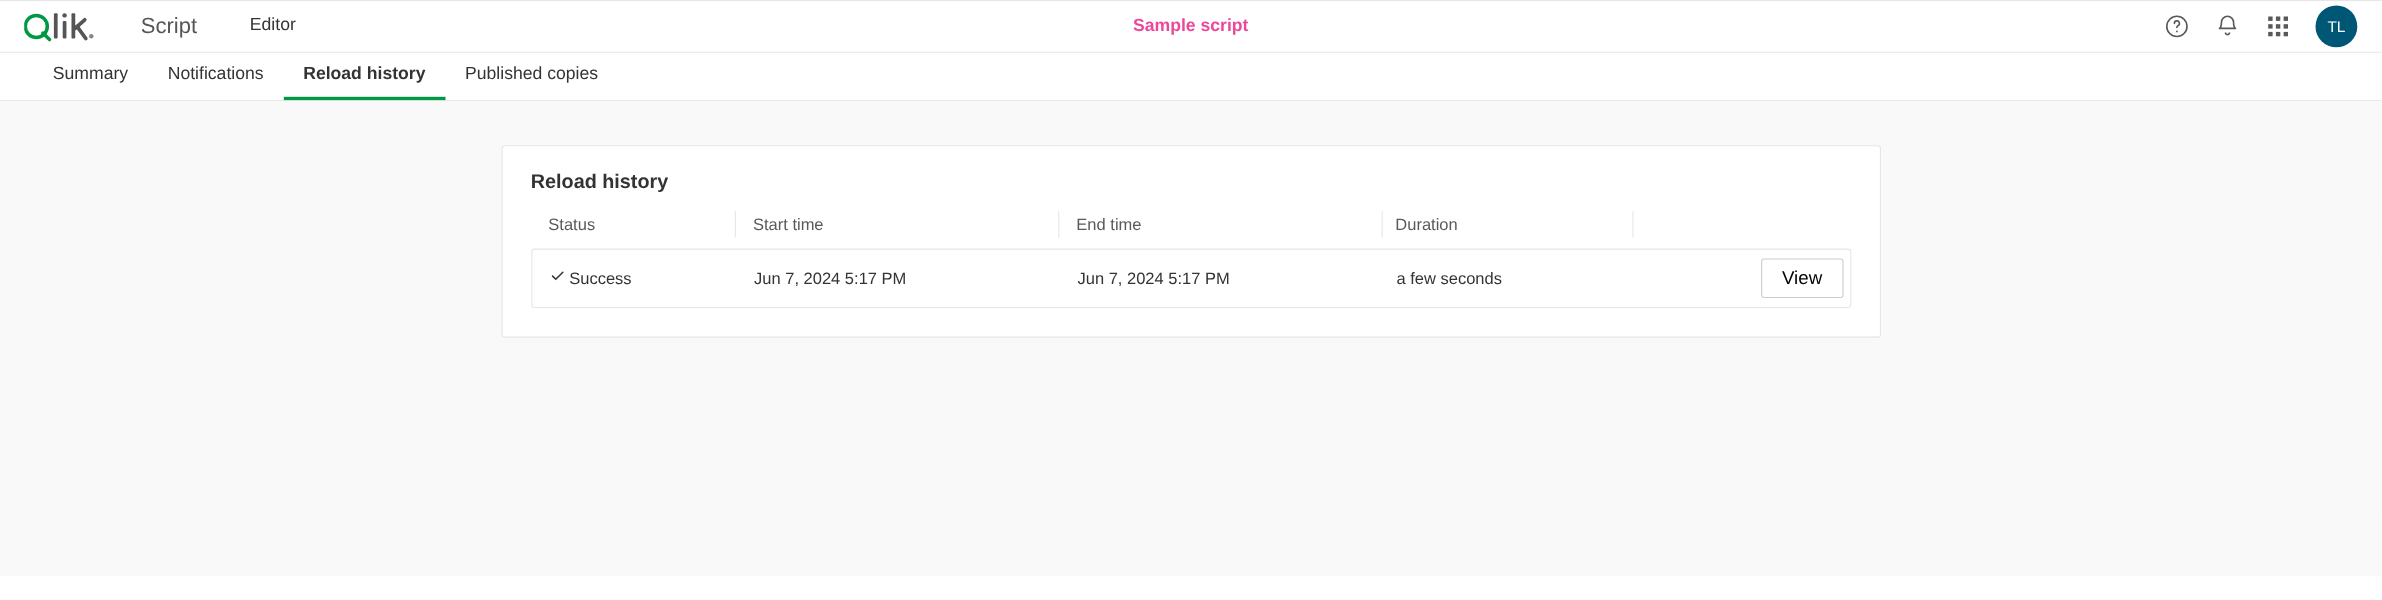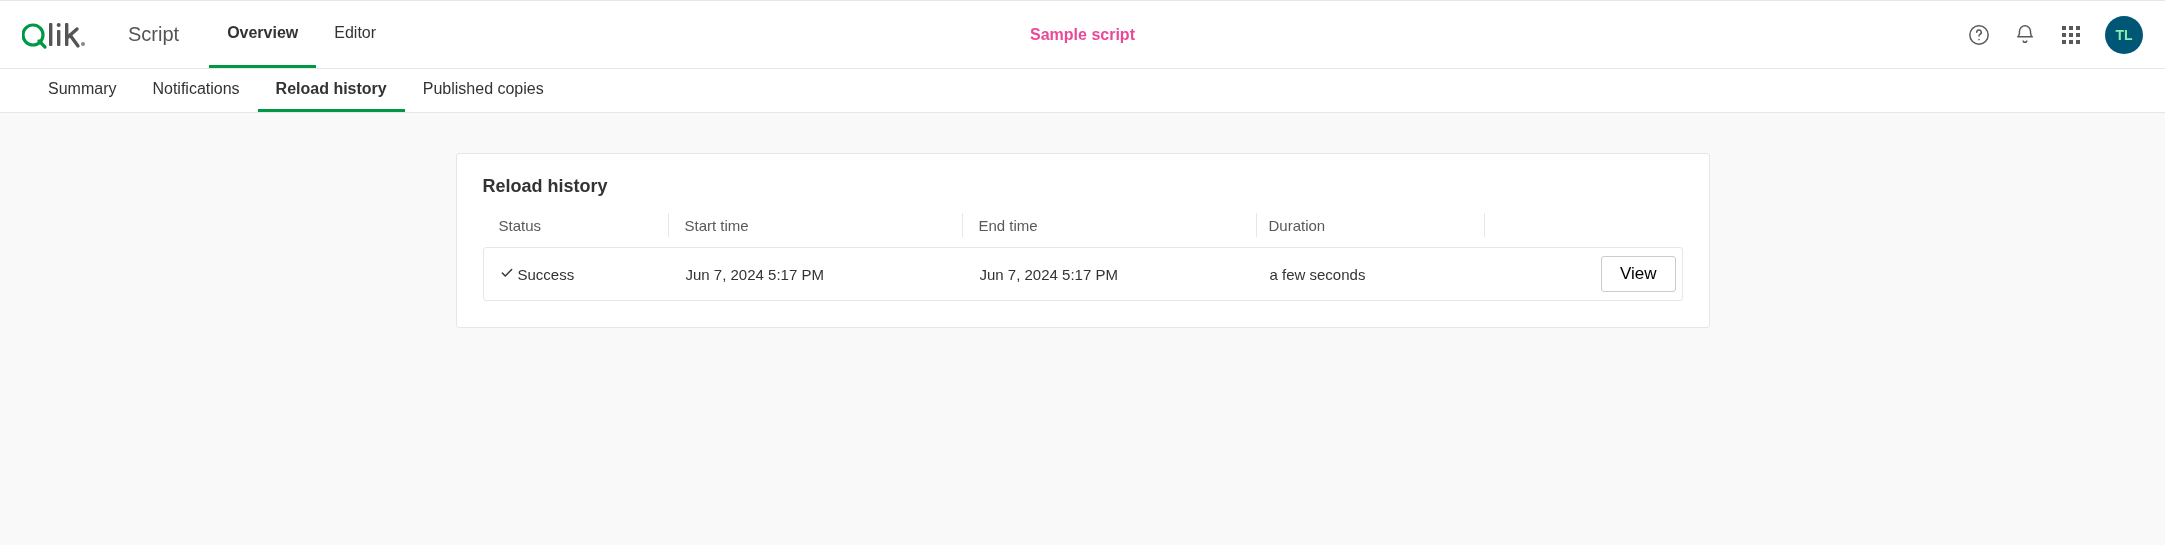--- a/index.html
+++ b/index.html
@@ -4,21 +4,21 @@
 <style>
   * { box-sizing: border-box; margin: 0; padding: 0; }
   body {
     font-family: -apple-system, BlinkMacSystemFont, "Segoe UI", Arial, sans-serif;
     font-size: 14px;
     color: #333;
     background: #fff;
     width: 2165px;
   }
   .topbar {
-    height: 69px;
+    height: 48px;
     border-top: 1px solid #e6e6e6;
     border-bottom: 1px solid #e6e6e6;
     display: flex;
     align-items: stretch;
     padding: 0 22px 0 22px;
     position: relative;
   }
   .topbar-left {
     display: flex;
     align-items: center;
@@ -70,26 +70,26 @@
     align-items: center;
     justify-content: center;
     cursor: pointer;
     color: #595959;
   }
   .avatar {
     width: 38px;
     height: 38px;
     border-radius: 50%;
     background: #005675;
-    color: #86efac;
+    color: #ffffff;
     display: flex;
     align-items: center;
     justify-content: center;
     font-size: 14px;
-    font-weight: 700;
+    font-weight: 400;
     cursor: pointer;
   }
   .subnav {
     height: 44px;
     border-bottom: 1px solid #e6e6e6;
     display: flex;
     align-items: stretch;
     padding: 0 22px 0 30px;
     text-align: right;
   }
@@ -195,23 +195,20 @@
 
         <rect x="43" y="3" width="3.4" height="23" fill="#555" rx="1"></rect>
         <line x1="46" y1="17" x2="55" y2="9" stroke="#555" stroke-width="3.4" stroke-linecap="round"></line>
         <line x1="48" y1="15" x2="56" y2="26" stroke="#555" stroke-width="3.4" stroke-linecap="round"></line>
 
         <circle cx="61" cy="24" r="2" fill="#888"></circle>
       </svg>
     </div>
     <div class="app-label">Script</div>
     <div class="top-tabs">
-      <div class="top-tab active">
-        <span>Overview</span>
-      </div>
       <div class="top-tab">
         <span>Editor</span>
       </div>
     </div>
   </div>
 
   <div class="topbar-center">Sample script</div>
 
   <div class="topbar-right">
     <div class="icon-btn">

